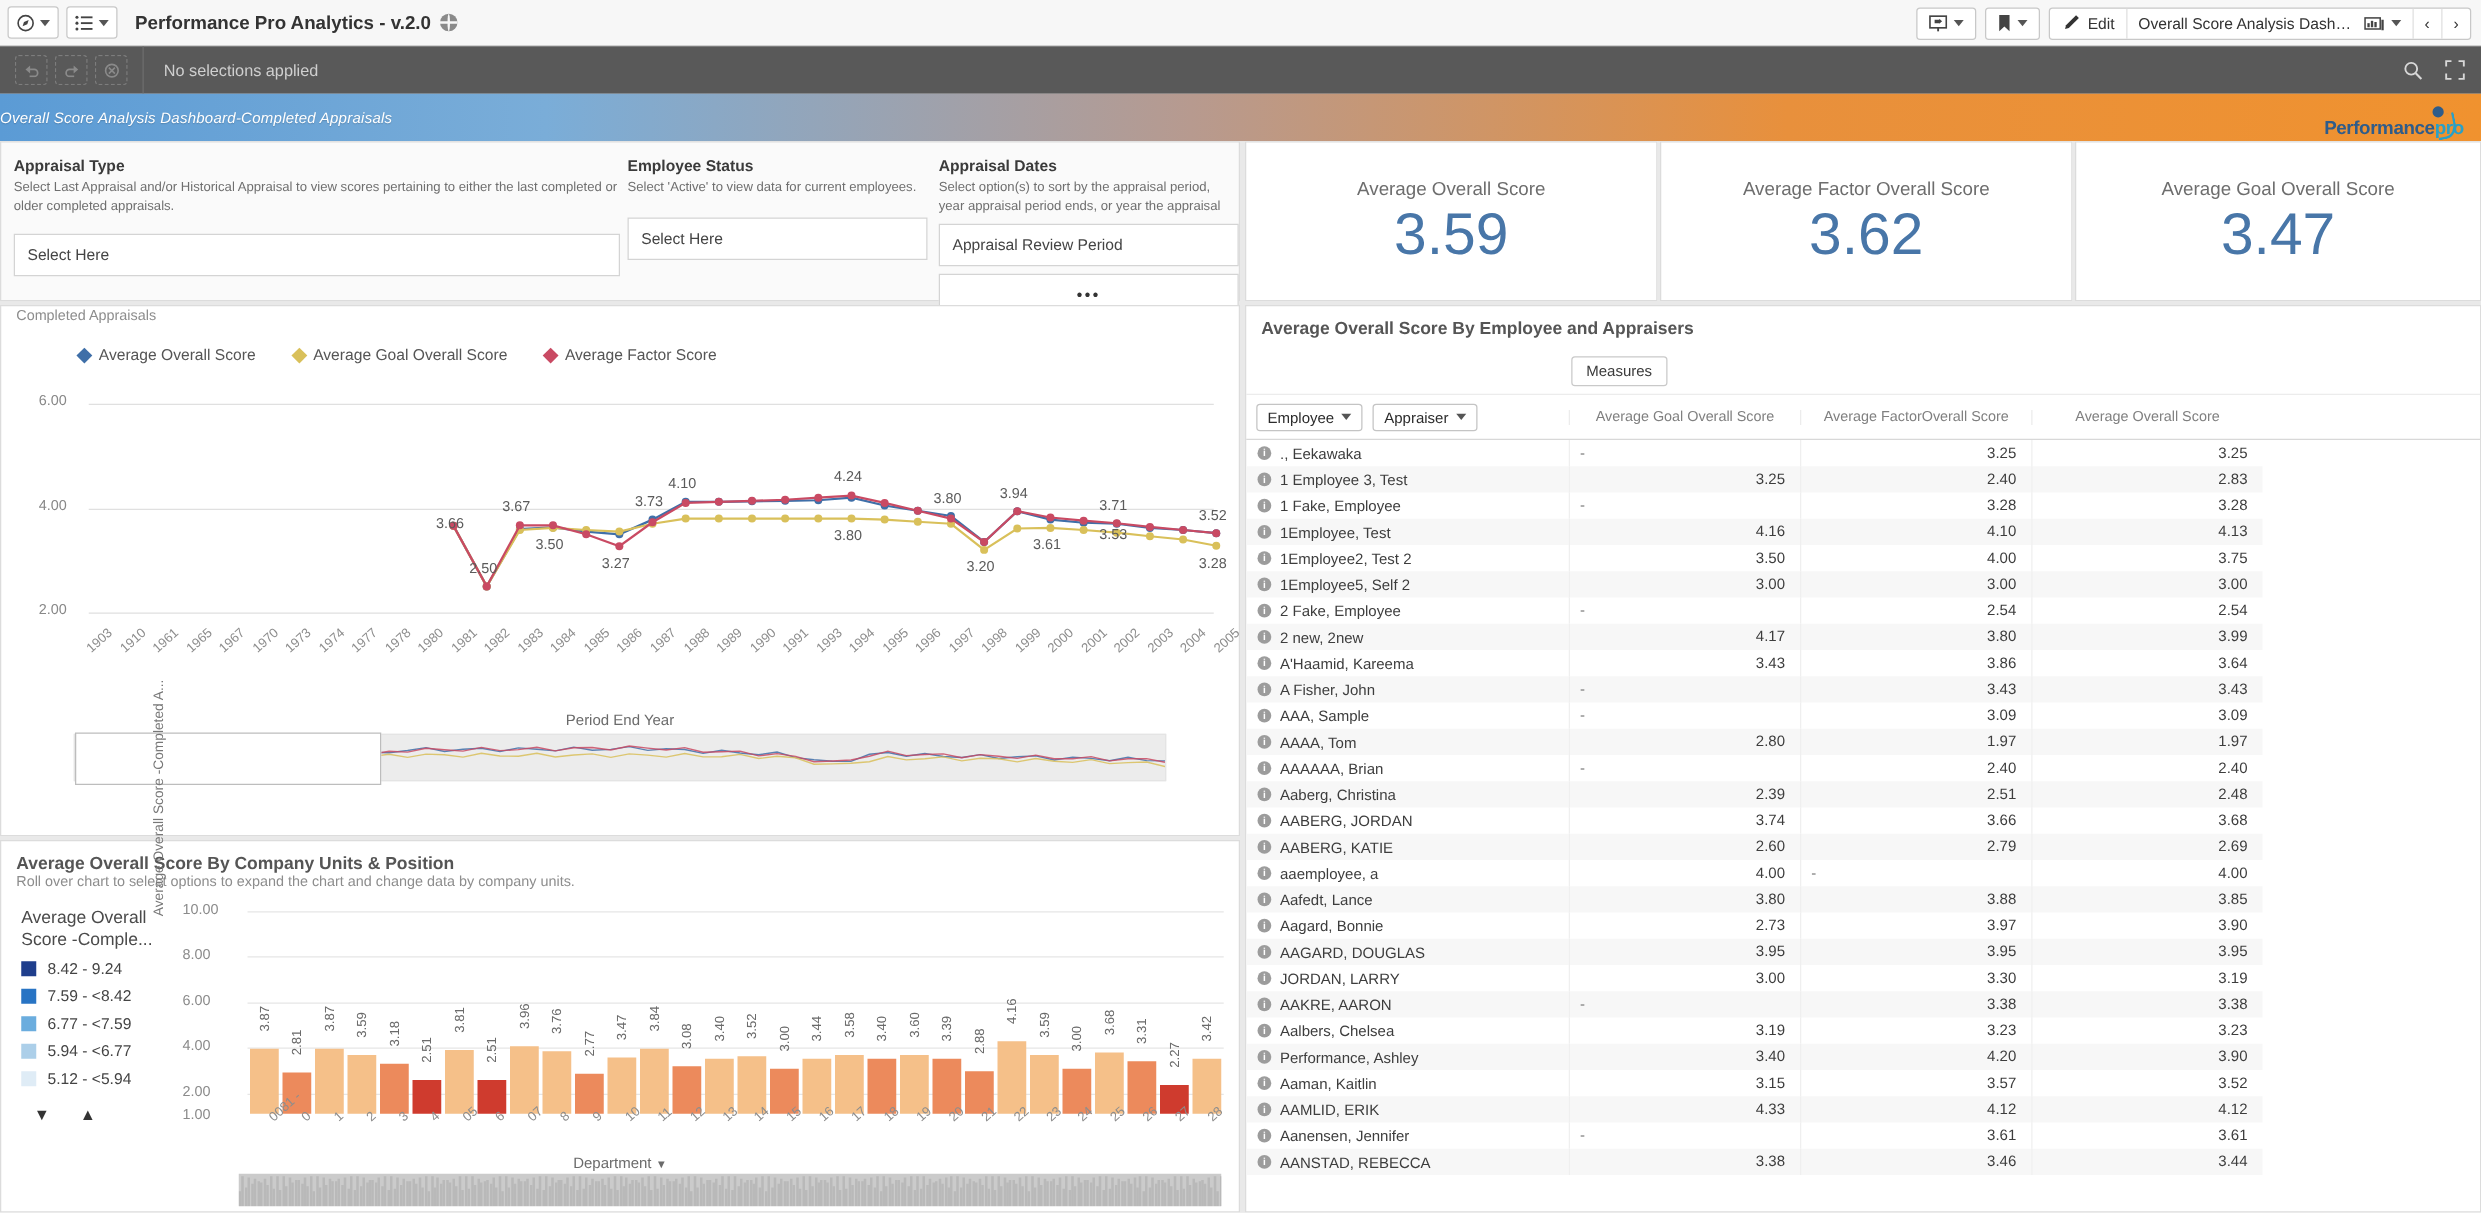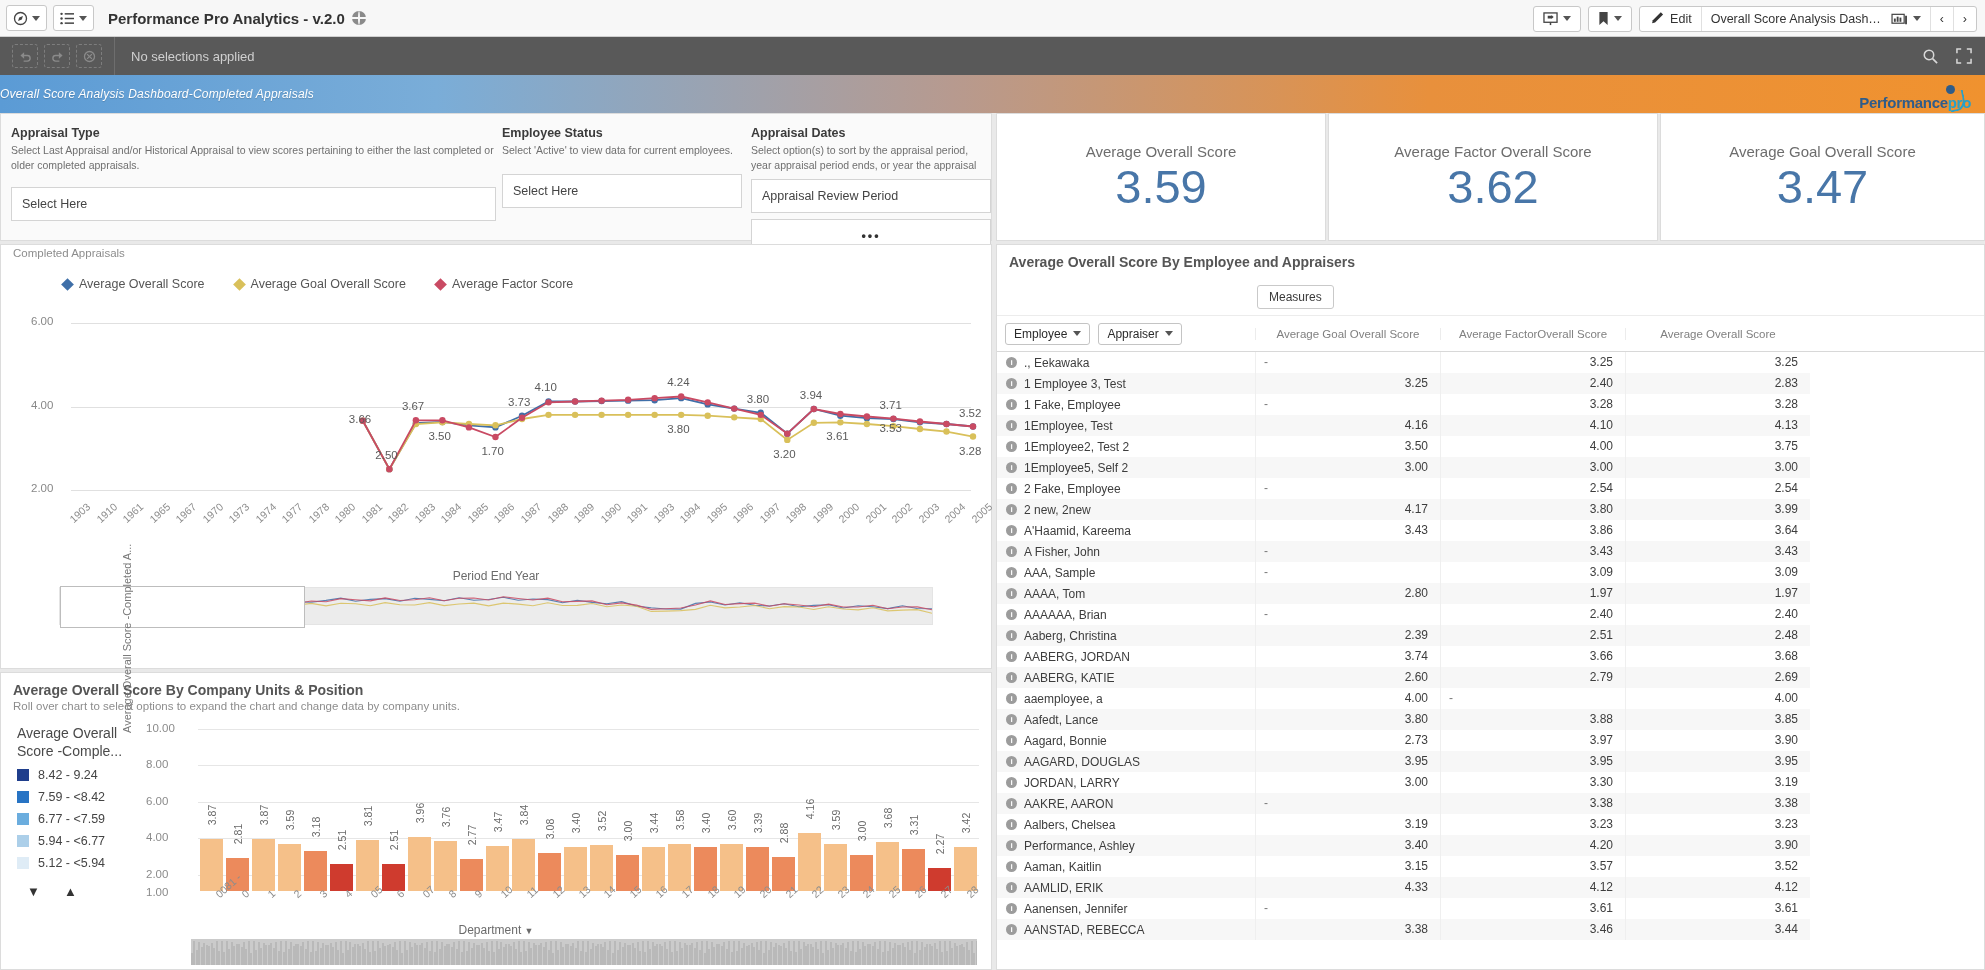--- a/index.html
+++ b/index.html
@@ -481,21 +481,21 @@
           <circle cx="853.8823529411765" cy="119.52000000000001" r="3.2" fill="#c94a63"></circle>
           <circle cx="880.4117647058823" cy="121.6075" r="3.2" fill="#c94a63"></circle>
           <circle cx="906.9411764705883" cy="124.53" r="3.2" fill="#c94a63"></circle>
           <circle cx="933.4705882352941" cy="127.035" r="3.2" fill="#c94a63"></circle>
           <circle cx="960" cy="129.54000000000002" r="3.2" fill="#c94a63"></circle>
         </svg>
         <div class="dlabel" style="left: 335.824px; top: 115.695px;">3.66</div>
         <div class="dlabel" style="left: 362.353px; top: 152.125px;">2.50</div>
         <div class="dlabel" style="left: 388.882px; top: 103.278px;">3.67</div>
         <div class="dlabel" style="left: 415.412px; top: 133.365px;">3.50</div>
-        <div class="dlabel" style="left: 468.471px; top: 147.977px;">1.70</div>
+        <div class="dlabel" style="left: 468.471px; top: 147.977px;">3.27</div>
         <div class="dlabel" style="left: 495px; top: 98.685px;">3.73</div>
         <div class="dlabel" style="left: 521.529px; top: 84.49px;">4.10</div>
         <div class="dlabel" style="left: 654.176px; top: 79.48px; text-align: right;">4.24</div>
         <div class="dlabel" style="left: 654.176px; top: 125.85px;">3.80</div>
         <div class="dlabel" style="left: 733.765px; top: 95.7625px;">3.80</div>
         <div class="dlabel" style="left: 760.294px; top: 150.9px;">3.20</div>
         <div class="dlabel" style="left: 786.824px; top: 92.005px;">3.94</div>
         <div class="dlabel" style="left: 813.353px; top: 133.365px;">3.61</div>
         <div class="dlabel" style="left: 866.412px; top: 101.608px;">3.71</div>
         <div class="dlabel" style="left: 866.412px; top: 125px;">3.53</div>

